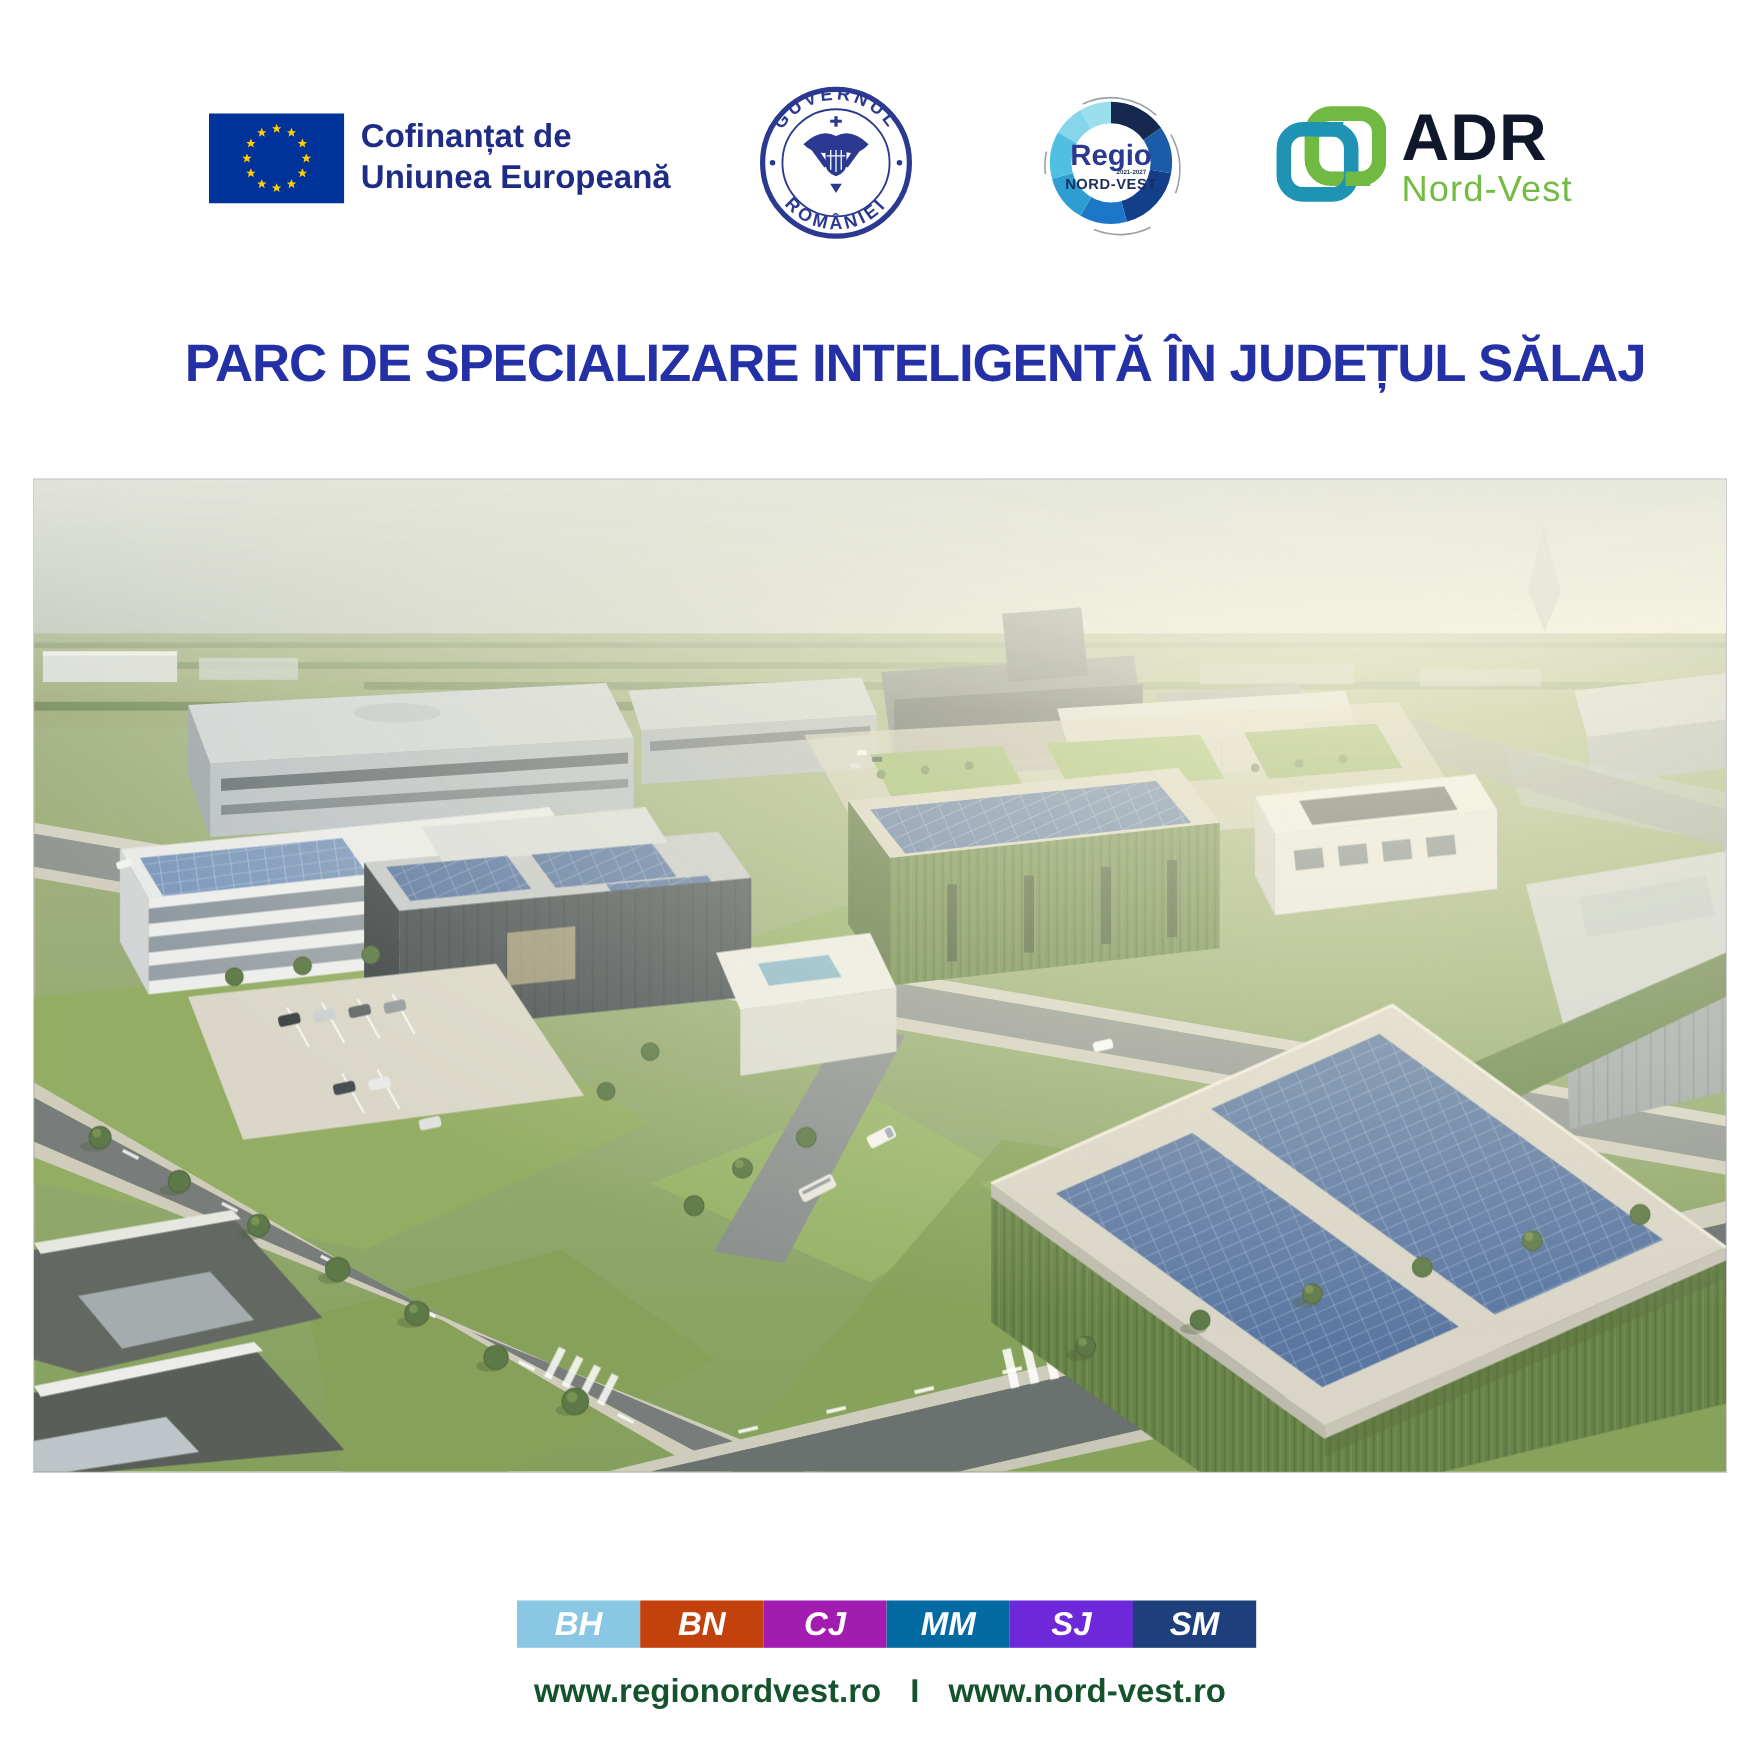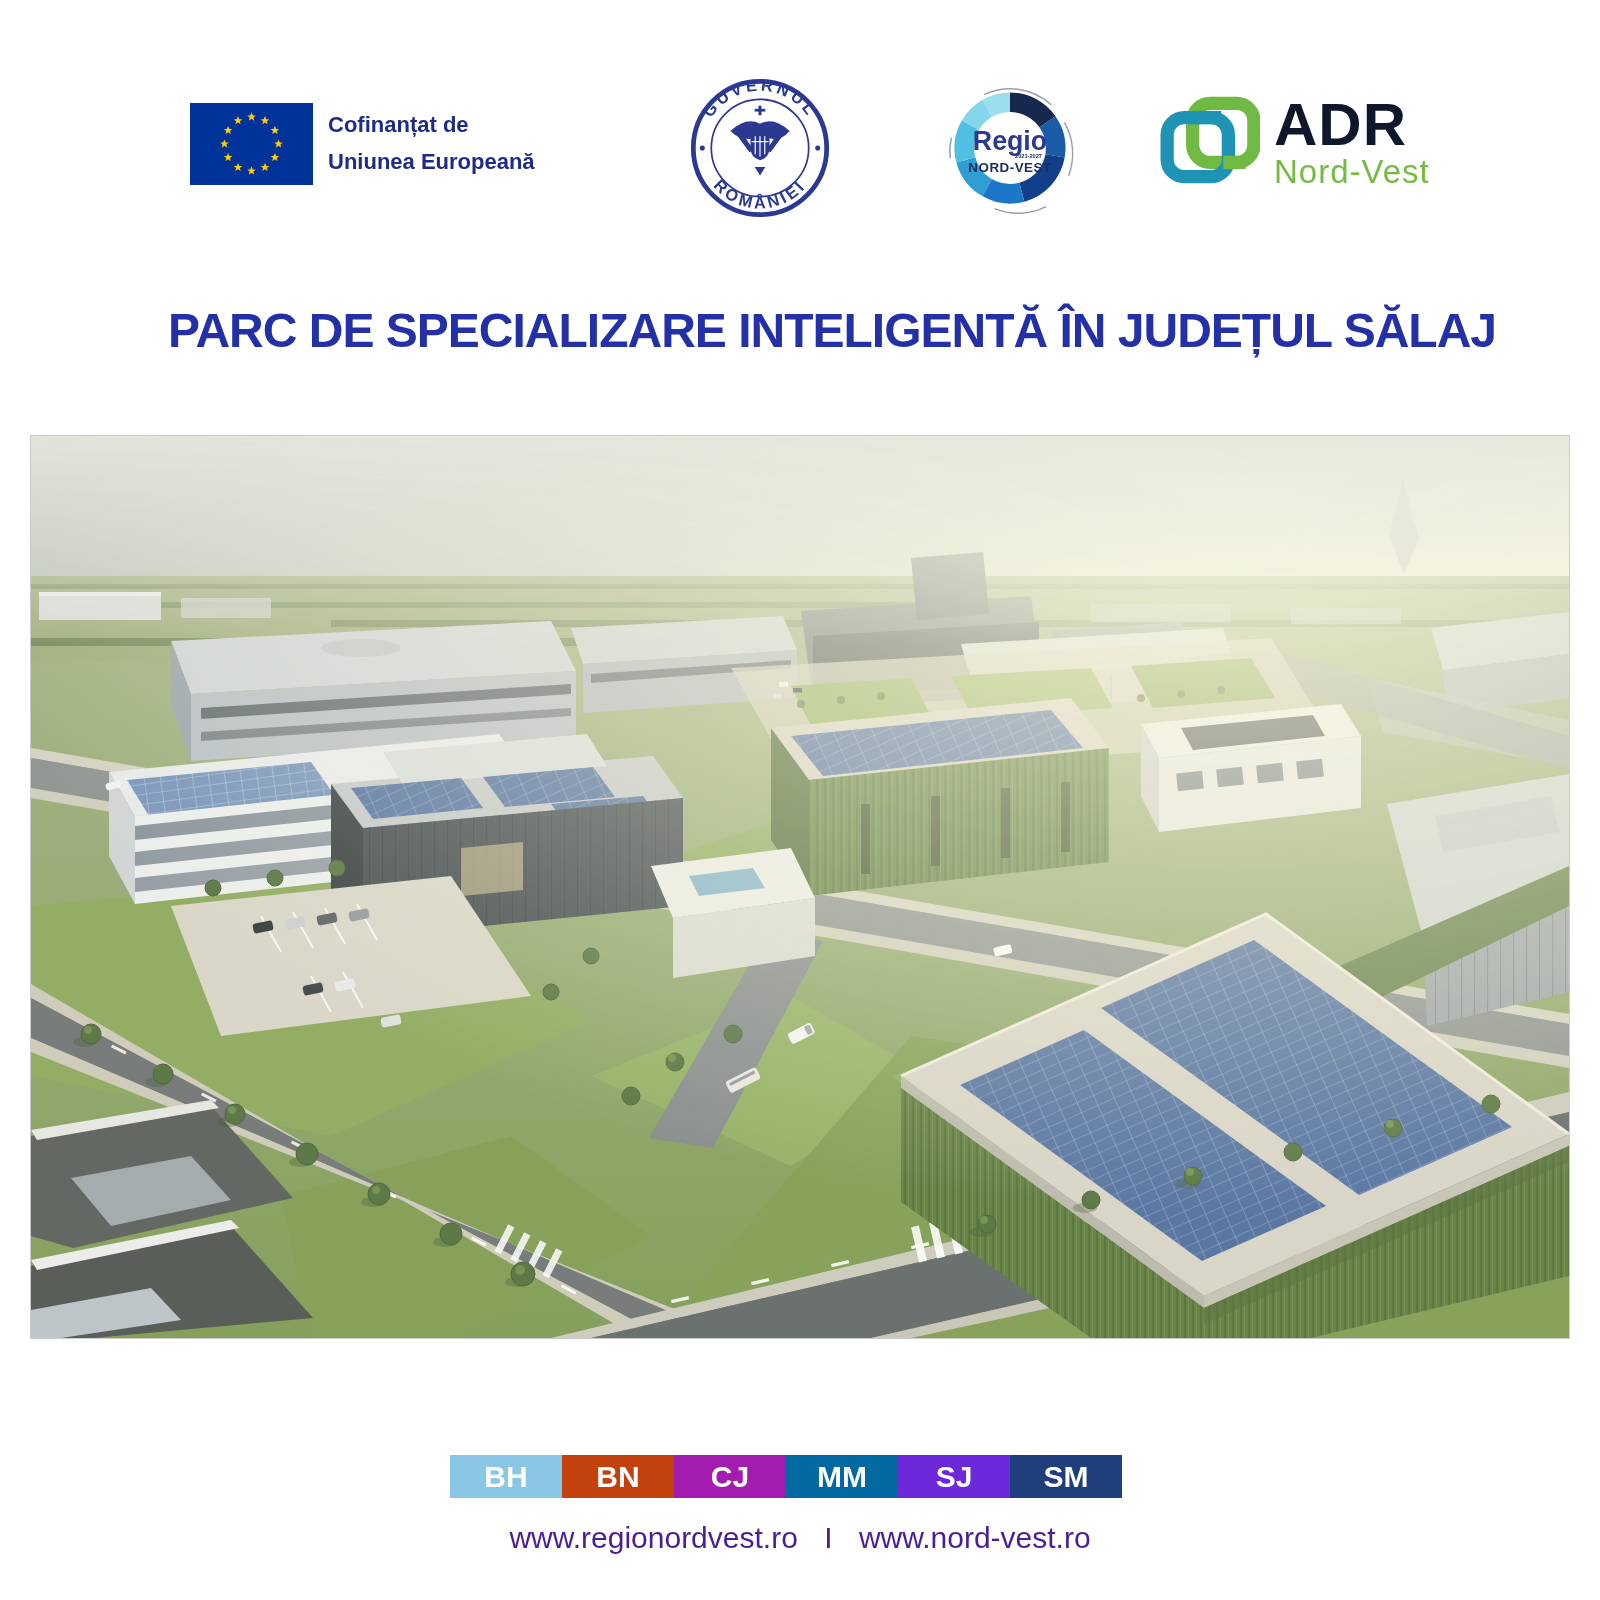--- a/index.html
+++ b/index.html
@@ -4,51 +4,51 @@
 <style>
   html,body{margin:0;padding:0;}
   body{
     width:1600px;height:1600px;position:relative;background:#ffffff;
     font-family:"Liberation Sans", sans-serif;overflow:hidden;
   }
   .abs{position:absolute;}
 
   
   .eu-text{
-    left:328px;top:106px;font-size:22px;font-weight:bold;line-height:37px;
+    left:328px;top:106px;font-size:30px;font-weight:bold;line-height:37px;
     color:#1f2c86;letter-spacing:0px;
   }
   .adr-wrap{left:1160px;top:96px;display:flex;align-items:flex-start;}
   .adr-text{margin-left:14px;}
   .adr-brand{font-size:60px;font-weight:bold;color:#0f172a;line-height:58px;letter-spacing:1px;}
   .adr-region{font-size:33px;color:#74bb44;line-height:36px;letter-spacing:1px;}
 
   
   .main-title{
     left:0;top:303px;width:1600px;text-align:center;
     font-size:48px;font-weight:bold;color:#2430a6;letter-spacing:-1px;padding-left:32px;
   }
 
   
   .photo-frame{
     left:30px;top:435px;width:1538px;height:902px;
     border:1px solid #cccccc;box-sizing:content-box;overflow:hidden;background:#dfe2d8;
   }
 
   
-  .county-bar{left:450px;top:1455px;width:672px;height:30px;display:flex;}
+  .county-bar{left:470px;top:1455px;width:672px;height:30px;display:flex;font-style:italic;}
   .county-cell{
     flex:1;height:43px;line-height:44px;text-align:center;color:#ffffff;
     font-size:30px;font-weight:bold;letter-spacing:0px;
   }
 
   
   .footer{
     left:0;top:1521px;width:1600px;text-align:center;
-    font-size:30px;font-weight:normal;color:#4c1d95;
+    font-size:30px;font-weight:bold;color:#14532d;
   }
   .footer span{display:inline-block;}
   .footer .sep{margin:0 18px;}
 </style>
 </head>
 <body>
 
 <svg class="abs" style="left:190px;top:103px" width="123" height="82" viewBox="0 0 123 82">
   <rect x="0" y="0" width="123" height="82" fill="#003399"></rect>
   <g fill="#ffcc00">

